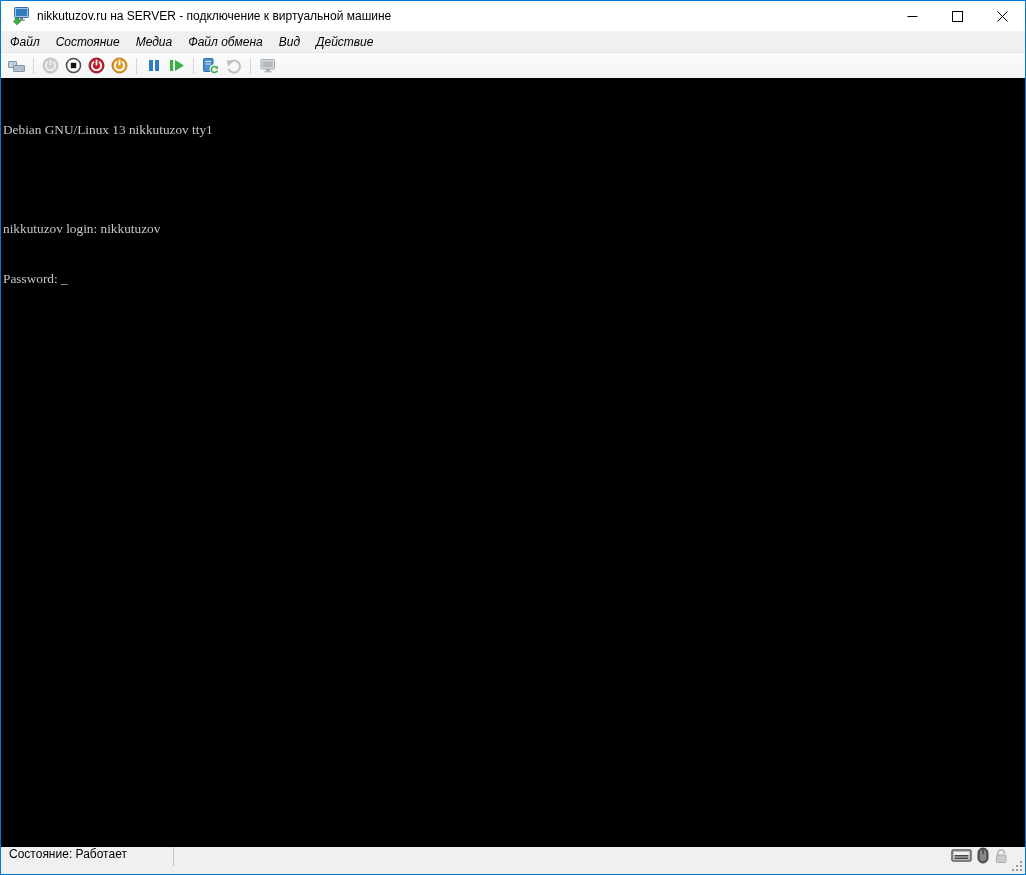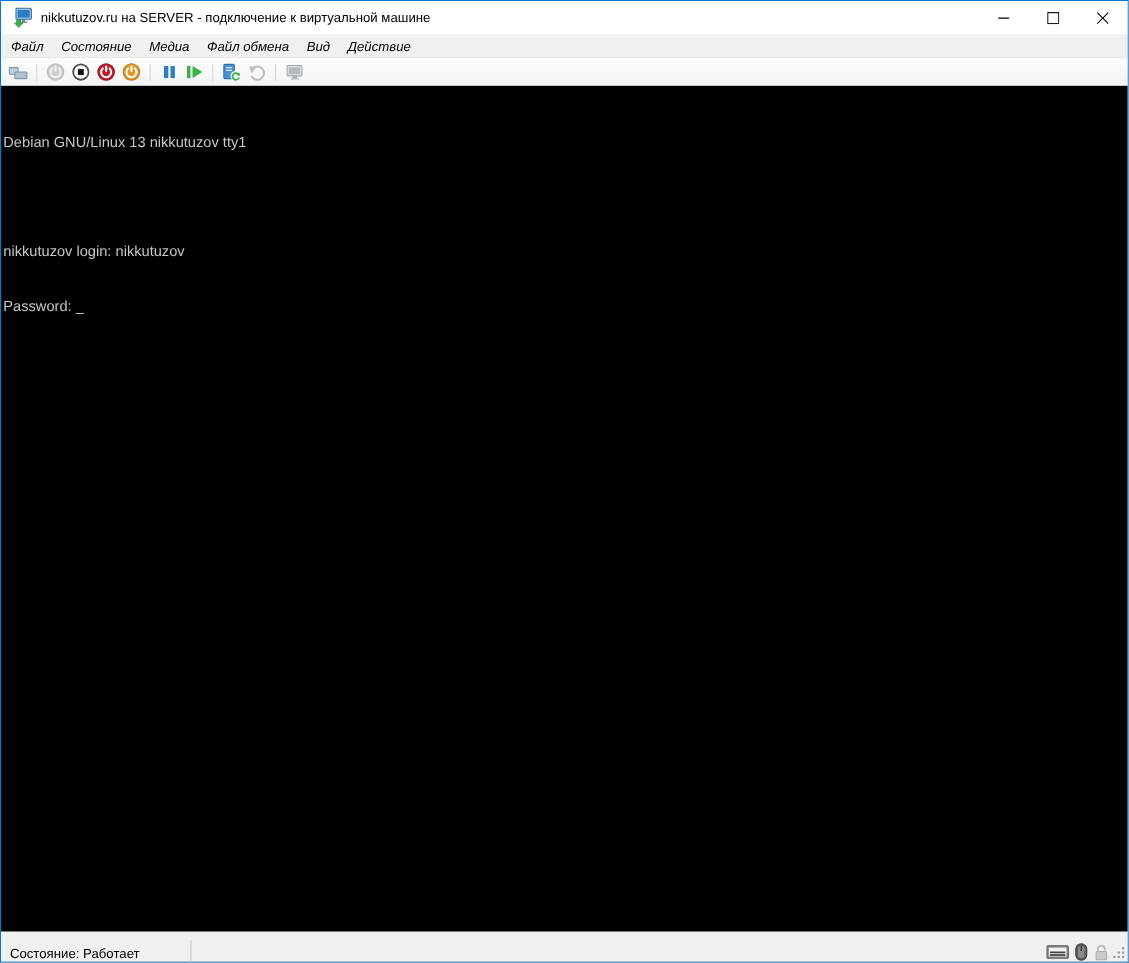--- a/index.html
+++ b/index.html
@@ -7,21 +7,21 @@
   .window {
     width:1026px; height:875px;
     border:1px solid #0078d7;
     display:flex; flex-direction:column;
     background:#fff;
     position:relative;
   }
   
   .titlebar {
     height:30px; background:#ffffff;
-    display:flex; align-items:center; flex:0 0 auto;
+    display:flex; align-items:center; flex:0 0 auto;border-radius:11px;
   }
   .app-icon { margin:0 7px 0 9px; width:20px; height:20px; flex:0 0 auto; }
   .title-text { font-size:12px; color:#000; flex:1 1 auto; white-space:nowrap; overflow:hidden; }
   .win-controls { display:flex; height:30px; flex:0 0 auto; }
   .win-btn {
     width:45px; height:30px; border:none; background:transparent;
     display:flex; align-items:center; justify-content:center; cursor:default;
   }
   .win-btn svg { display:block; }
   
@@ -40,31 +40,31 @@
   .tb-btn {
     width:23px; height:21px; border:none; background:transparent;
     display:flex; align-items:center; justify-content:center; padding:0;
   }
   .tb-btn svg { display:block; }
   .tb-sep { width:1px; height:16px; background:#d6d6d6; margin:0 5px; }
   
   .console {
     flex:1 1 auto; background:#000;
     padding:11px 0 0 2px;
-    font-family:Liberation Sans, sans-serif;
+    font-family:Liberation Serif, serif;
     font-size:13.3px; line-height:16.5px;
     color:#c7c7c7;
     white-space:pre; overflow:hidden;
   }
   .console-line { min-height:16.5px; }
   .cursor { color:#c7c7c7; }
   
   .statusbar {
     height:27px; background:#f0f0f0;
-    display:flex; align-items:flex-end;
+    display:flex; align-items:flex-start;
     font-size:12px; color:#000; flex:0 0 auto;
     position:relative;
   }
   .status-text { padding-left:8px; width:172px; white-space:nowrap; }
   .status-vsep { width:1px; height:19px; background:#c6c6c6; }
   .status-spacer { flex:1 1 auto; }
   .status-icons { display:flex; align-items:center; gap:5px; margin-right:16px; }
   .status-icons svg { display:block; }
   .resize-grip { position:absolute; right:2px; bottom:2px; }
 </style>

